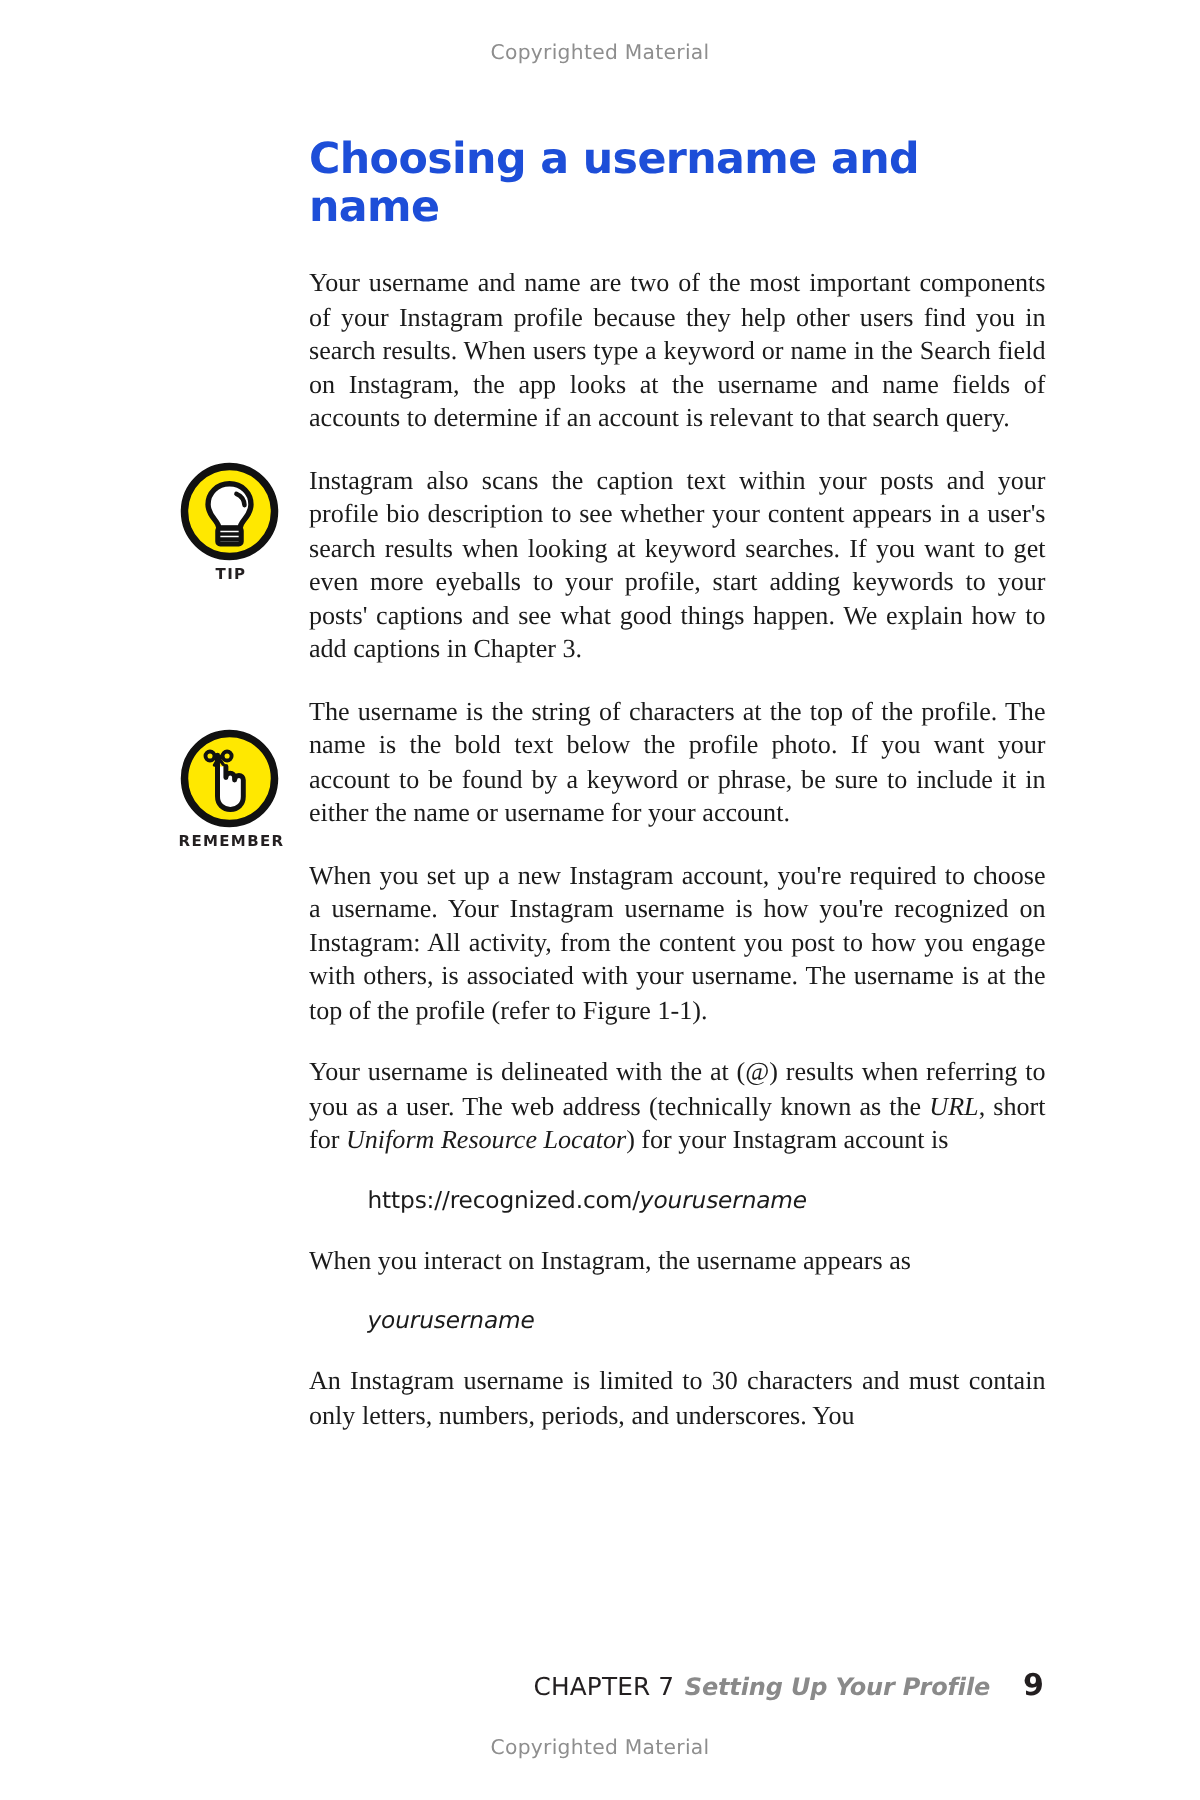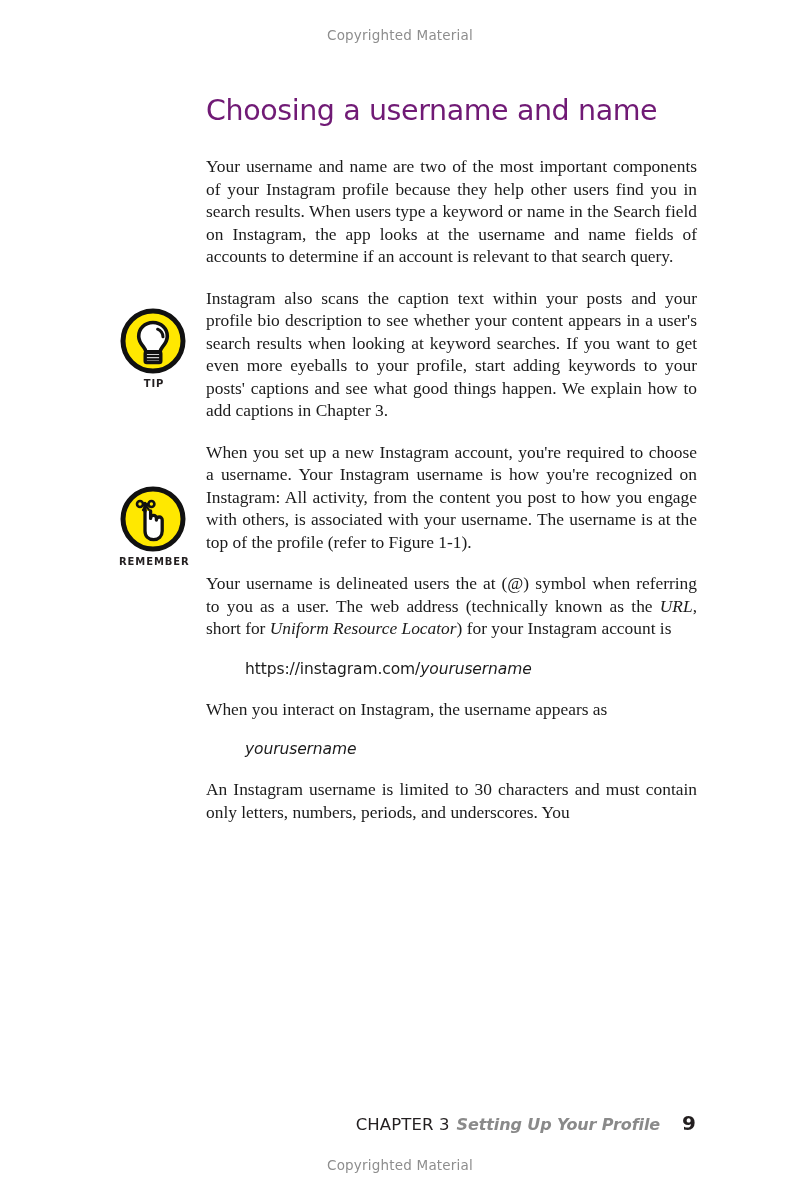--- a/index.html
+++ b/index.html
@@ -43,25 +43,25 @@
   
   .content {
     position: absolute;
     left: 206px;
     top: 90px;
     width: 491px;
   }
 
   h1.chapter-heading {
     font-family: "DejaVu Sans", sans-serif;
-    font-weight: 400;
+    font-weight: 700;
     font-size: 28.5px;
-    line-height: 42px;
+    line-height: 32px;
     letter-spacing: -0.4px;
-    color: #701a75;
+    color: #1d4ed8;
     margin: 0 0 23px 0;
   }
 
   h2.sub-heading {
     font-family: "DejaVu Sans", sans-serif;
     font-weight: 700;
     font-size: 20px;
     line-height: 26px;
     letter-spacing: -0.2px;
     color: #231f20;
@@ -190,37 +190,38 @@
   </div>
 
   <div class="content">
 
     <h1 class="chapter-heading">Choosing a username and name</h1>
 
     <p class="body-text">Your username and name are two of the most important components of your Instagram profile because they help other users find you in search results. When users type a keyword or name in the Search field on Instagram, the app looks at the username and name fields of accounts to determine if an account is relevant to that search query.</p>
 
     <p class="body-text">Instagram also scans the caption text within your posts and your profile bio description to see whether your content appears in a user's search results when looking at keyword searches. If you want to get even more eyeballs to your profile, start adding keywords to your posts' captions and see what good things happen. We explain how to add captions in Chapter 3.</p>
 
+    <p class="body-text">The username is the string of characters at the top of the profile. The name is the bold text below the profile photo. If you want your account to be found by a keyword or phrase, be sure to include it in either the name or username for your account.</p>
 
 
     <p class="body-text">When you set up a new Instagram account, you're required to choose a username. Your Instagram username is how you're recognized on Instagram: All activity, from the content you post to how you engage with others, is associated with your username. The username is at the top of the profile (refer to Figure 1-1).</p>
 
-    <p class="body-text"><span>Your username is delineated users the at (@) symbol when referring to you as a user. The web address (technically known as the </span><em>URL</em><span>, short for </span><em>Uniform Resource Locator</em><span>) for your Instagram account is</span></p>
-
-    <div class="code-line"><span>https://instagram.com/</span><em>yourusername</em></div>
+    <p class="body-text"><span>Your username is delineated with the at (@) results when referring to you as a user. The web address (technically known as the </span><em>URL</em><span>, short for </span><em>Uniform Resource Locator</em><span>) for your Instagram account is</span></p>
+
+    <div class="code-line"><span>https://recognized.com/</span><em>yourusername</em></div>
 
     <p class="body-text">When you interact on Instagram, the username appears as</p>
 
     <div class="code-line"><em>yourusername</em></div>
 
     <p class="body-text">An Instagram username is limited to 30 characters and must contain only letters, numbers, periods, and underscores. You</p>
 
   </div>
 
   <div class="footer">
-    <span class="footer-chapter">CHAPTER 3</span>
+    <span class="footer-chapter">CHAPTER 7</span>
     <span class="footer-title">Setting Up Your Profile</span>
     <span class="footer-pagenum">9</span>
   </div>
 
   <div class="watermark watermark-bottom">Copyrighted Material</div>
 
 </div>
 
 </body></html>

